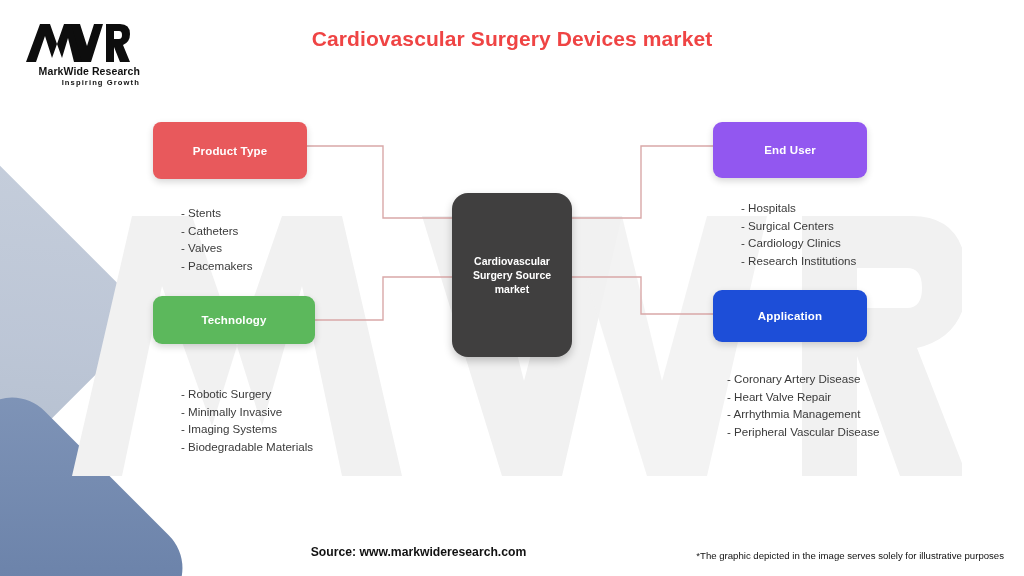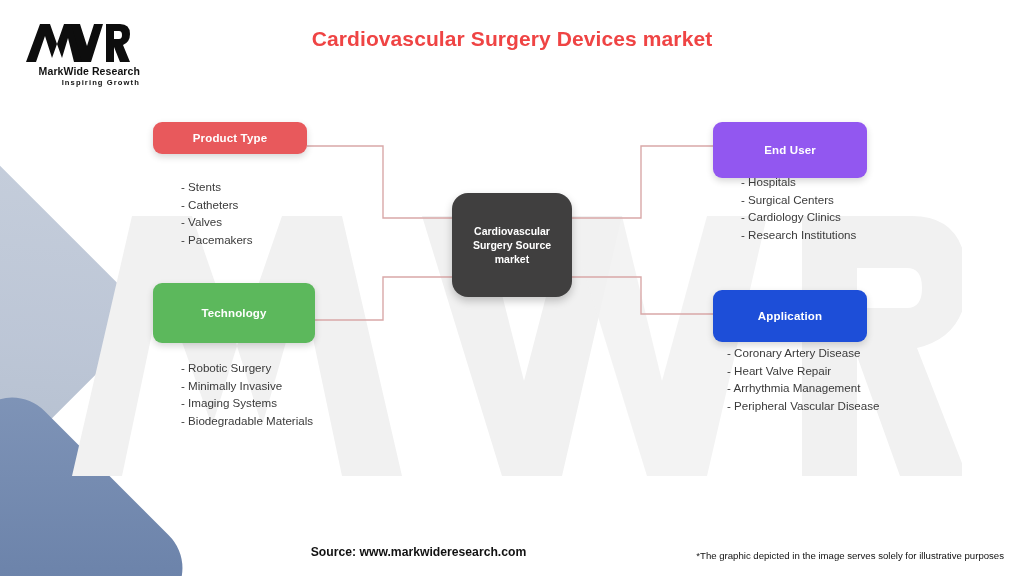--- a/index.html
+++ b/index.html
@@ -113,31 +113,31 @@
     border-radius: 9px;
     display: flex;
     align-items: center;
     justify-content: center;
     color: #ffffff;
     font-weight: bold;
     font-size: 11.5px;
     letter-spacing: .15px;
     box-shadow: 0 3px 7px rgba(0,0,0,.16);
   }
-  .node-product  { left: 153px; top: 122px; width: 154px; height: 32px; background: #e8595c; }
+  .node-product  { left: 153px; top: 122px; width: 154px; height: 57px; background: #e8595c; border-radius: 8px; }
   .node-enduser  { left: 713px; top: 122px; width: 154px; height: 56px; background: #9257f0; }
-  .node-tech     { left: 153px; top: 283px; width: 162px; height: 60px; background: #5cb85c; }
+  .node-tech     { left: 153px; top: 296px; width: 162px; height: 48px; background: #5cb85c; }
   .node-app      { left: 713px; top: 290px; width: 154px; height: 52px; background: #1d4ed8; }
 
   .node-center {
     position: absolute;
     left: 452px;
     top: 193px;
     width: 120px;
-    height: 104px;
+    height: 164px;
     background: #403f3f;
     border-radius: 16px;
     display: flex;
     align-items: center;
     justify-content: center;
     box-shadow: 0 4px 9px rgba(0,0,0,.22);
   }
   .node-center .center-text {
     color: #ffffff;
     font-weight: bold;
@@ -147,20 +147,21 @@
     padding: 0 6px;
   }
 
   
   .items {
     position: absolute;
     font-size: 11.6px;
     line-height: 1.53;
     color: #3a3a3a;
     white-space: nowrap;
+    margin-top: 26px;
   }
   .items-product { left: 181px; top: 178px; }
   .items-enduser { left: 741px; top: 173px; }
   .items-tech    { left: 181px; top: 359px; }
   .items-app     { left: 727px; top: 344px; }
   .items div { margin: 0; padding: 0; }
 
   
   .source {
     position: absolute;

